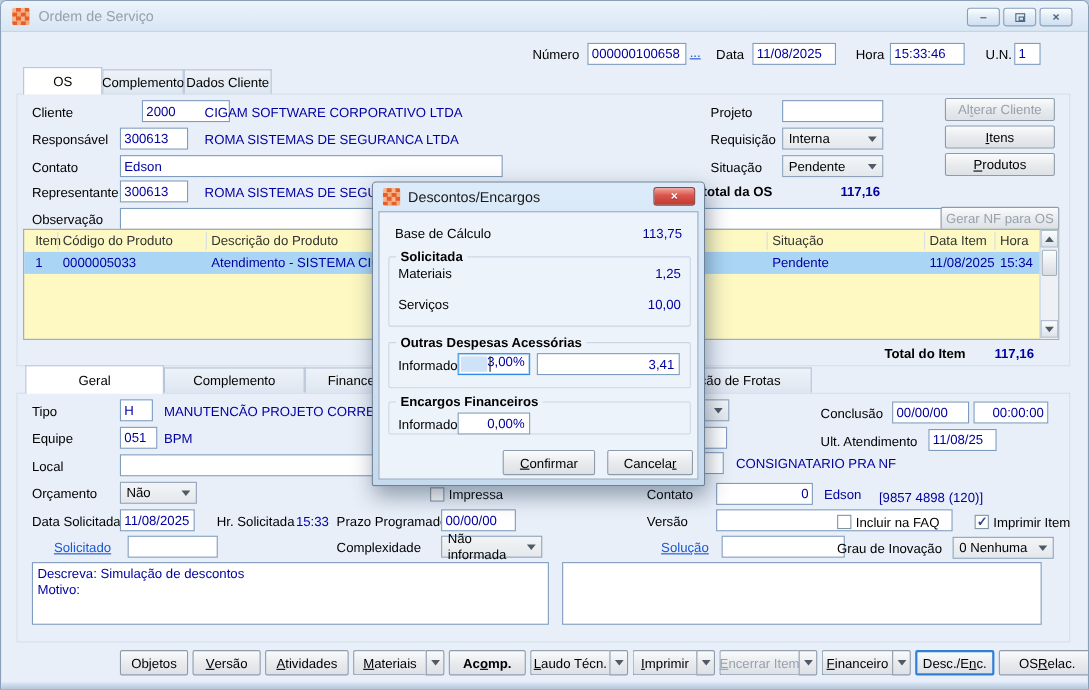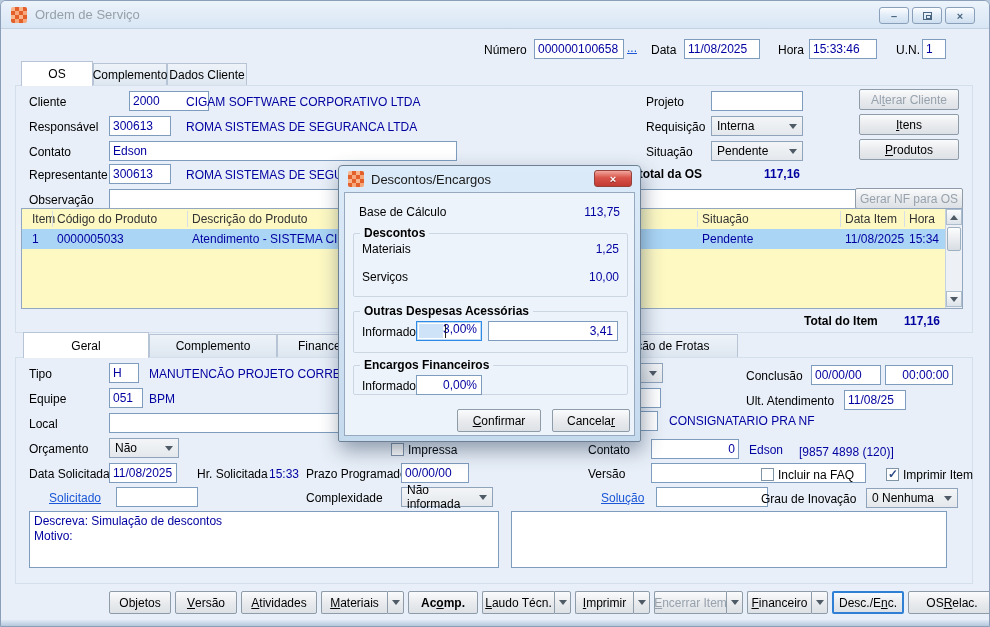--- a/index.html
+++ b/index.html
@@ -323,21 +323,21 @@
       <span class="dtitle-text">Descontos/Encargos</span>
       <div class="dclose">
           <span>×</span>
         </div>
     </div>
     <div class="dbody">
       <span class="dlbl" style="left:14px;top:12px">Base de Cálculo</span>
       <span class="dval" style="right:14px;top:12px">113,75</span>
 
       <div class="fs" style="top:40px;height:64px">
-        <span class="fs-legend">Descontos</span>
+        <span class="fs-legend">Solicitada</span>
         <span class="dlbl" style="left:8px;top:8px">Materiais</span>
         <span class="dval" style="right:8px;top:8px">1,25</span>
         <span class="dlbl" style="left:8px;top:36px">Serviços</span>
         <span class="dval" style="right:8px;top:36px">10,00</span>
       </div>
 
       <div class="fs" style="top:118px;height:42px">
         <span class="fs-legend">Outras Despesas Acessórias</span>
         <span class="dlbl" style="left:8px;top:13px">Informado</span>
         <div class="dinp focus" style="left:62px;top:9px;width:66px">

